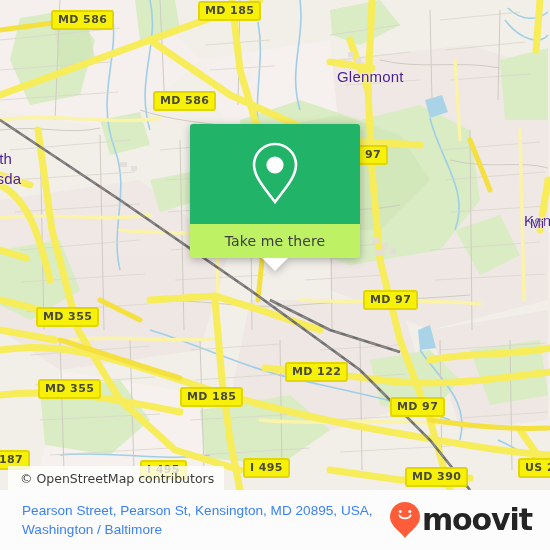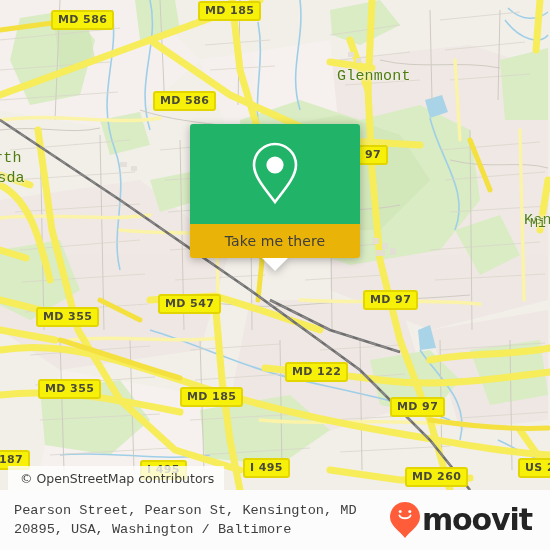--- a/index.html
+++ b/index.html
@@ -14,22 +14,22 @@
   #map-area {
     position:absolute; left:0; top:0; width:550px; height:490px;
     background:#f2efe9;
     overflow:hidden;
   }
   #map-canvas { position:absolute; left:0; top:0; width:550px; height:490px; }
 
   
   .place-label {
     position:absolute;
-    color:#4d7c0f;
-    font-family:Liberation Mono, monospace;
+    color:#4c1d95;
+    font-family:Liberation Sans, sans-serif;
     white-space:nowrap;
     letter-spacing:.2px;
     text-shadow:0 0 3px #f2efe9, 0 0 3px #f2efe9, 0 0 2px #f2efe9;
   }
 
   
   .shield {
     position:absolute;
     background:#f7f10a;
     border:2px solid #e3d600;
@@ -52,21 +52,21 @@
     filter:drop-shadow(0 2px 4px rgba(0,0,0,.28));
     z-index:20;
   }
   #card-green {
     background:#21b469;
     height:100px;
     border-radius:3px 3px 0 0;
     display:flex; align-items:center; justify-content:center;
   }
   #card-white {
-    background:#eab308;
+    background:#bef264;
     height:34px;
     border-radius:0 0 3px 3px;
     display:flex; align-items:center; justify-content:center;
     position:relative;
   }
   #take-me-there-label {
     color:#3d3d3d;
     font-family:"DejaVu Sans", sans-serif;
     font-size:14px;
     letter-spacing:.1px;
@@ -102,26 +102,27 @@
   #footer {
     position:absolute; left:0; top:490px;
     width:550px; height:60px;
     background:#fcfcfc;
     display:flex; align-items:center;
     padding:0 14px 0 14px;
     z-index:30;
   }
   #footer-caption {
     flex:1;
-    font-family:Liberation Mono, monospace;
+    font-family:Liberation Sans, sans-serif;
     font-size:13.6px;
     line-height:19px;
-    color:#404040;
+    color:#3b82f6;
     padding-right:8px;
     max-width:400px;
+    margin-left:8px;
   }
   #moovit-logo {
     display:flex; align-items:center; gap:1px;
     padding-right:4px;
     justify-content:space-between;
   }
   #moovit-wordmark {
     font-family:"DejaVu Sans", sans-serif;
     font-size:30px;
     font-weight:bold;
@@ -317,31 +318,30 @@
   <div class="place-label" style="left:337px; top:68px; font-size:15px;">Glenmont</div>
   <div class="place-label" style="left:-6px; top:150px; font-size:15px;">rth</div>
   <div class="place-label" style="left:-12px; top:170px; font-size:15px;">esda</div>
   <div class="place-label" style="left:524px; top:212px; font-size:15px;">Ken</div>
   <div class="place-label" style="left:530px; top:216px; font-size:13px;">Mi</div>
 
   <div class="shield" style="left:51px;  top:10px;">MD 586</div>
   <div class="shield" style="left:198px; top:1px;">MD 185</div>
   <div class="shield" style="left:153px; top:91px;">MD 586</div>
   <div class="shield" style="left:358px; top:145px;text-align:right;">97</div>
-  <div class="shield" style="left:158px; top:294px;">MD 547</div>
   <div class="shield" style="left:363px; top:290px;">MD 97</div>
   <div class="shield" style="left:36px;  top:307px;">MD 355</div>
   <div class="shield" style="left:285px; top:362px;">MD 122</div>
   <div class="shield" style="left:38px;  top:379px;">MD 355</div>
   <div class="shield" style="left:180px; top:387px;">MD 185</div>
   <div class="shield" style="left:390px; top:397px;">MD 97</div>
   <div class="shield" style="left:-8px;  top:450px;">187</div>
   <div class="shield" style="left:140px; top:460px;">I 495</div>
   <div class="shield" style="left:243px; top:458px;">I 495</div>
-  <div class="shield" style="left:405px; top:467px;">MD 260</div>
+  <div class="shield" style="left:405px; top:467px;">MD 390</div>
   <div class="shield" style="left:518px; top:458px;">US 29</div>
 
   <div id="popup-card">
     <div id="card-green">
       <svg width="54" height="68" viewBox="0 0 54 68">
         <path d="M27 4 C15.4 4 6 13.4 6 25 C6 37 18 50 27 62 C36 50 48 37 48 25 C48 13.4 38.6 4 27 4 Z" fill="none" stroke="#ffffff" stroke-width="2.6"></path>
         <circle cx="27" cy="25" r="8.6" fill="#ffffff"></circle>
       </svg>
     </div>
     <div id="card-white">

